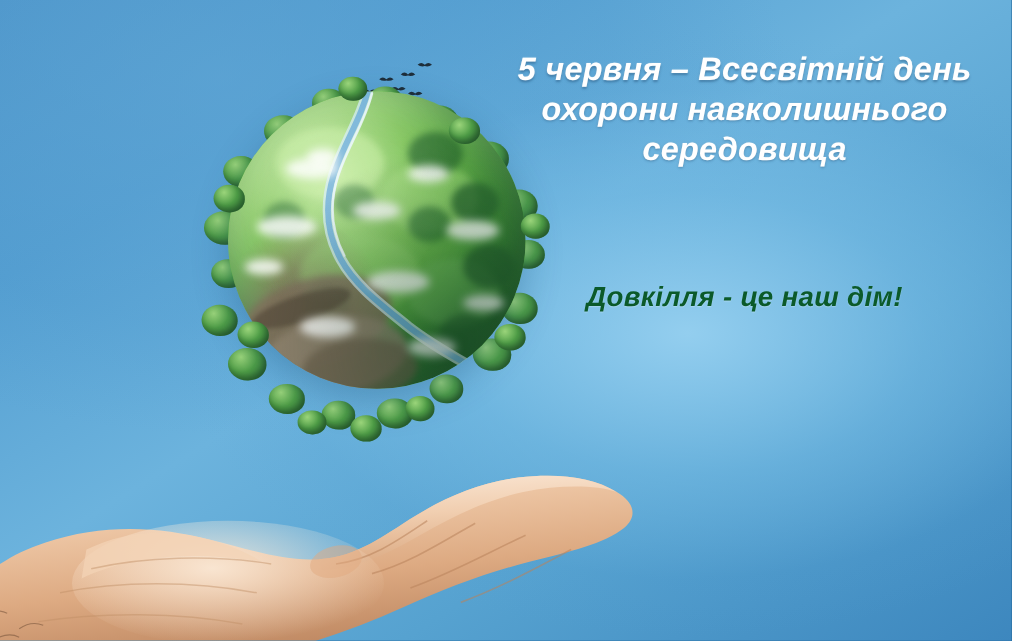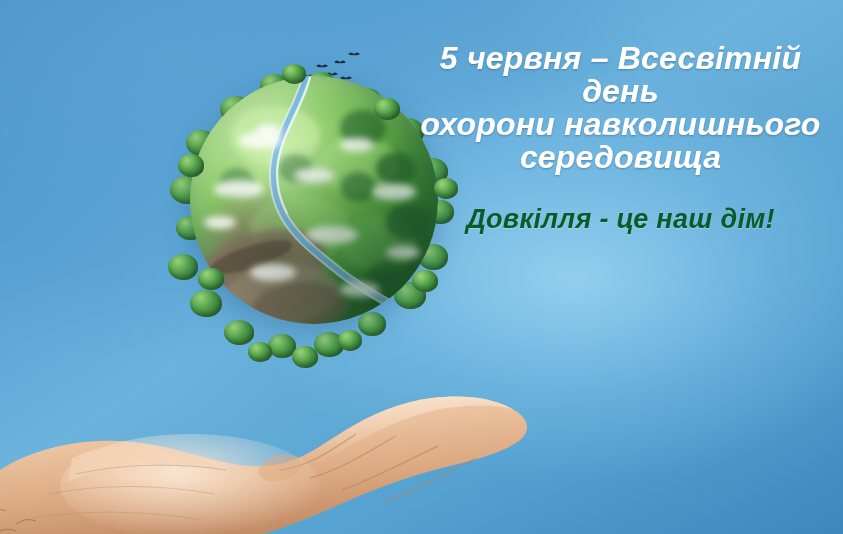--- a/index.html
+++ b/index.html
@@ -9,29 +9,29 @@
     background:
       radial-gradient(ellipse 62% 58% at 68% 52%, rgba(150,208,240,0.95) 0%, rgba(120,190,230,0.55) 38%, rgba(90,165,215,0.12) 66%, rgba(60,140,200,0) 82%),
       radial-gradient(ellipse 70% 70% at 22% 12%, rgba(95,165,212,0.55) 0%, rgba(70,145,200,0.15) 55%, rgba(60,130,190,0) 80%),
       linear-gradient(148deg,#4f97cb 0%,#56a0d2 22%,#6cb3dd 45%,#56a2d0 70%,#3d87be 100%);
   }
 
   
   .headline{
     position:absolute;left:408px;top:42px;width:425px;
     text-align:center;color:#ffffff;
-    font-size:32px;font-weight:bold;font-style:italic;
+    font-size:27px;font-weight:bold;font-style:italic;
     line-height:33px;letter-spacing:.2px;
     text-shadow:0 1px 2px rgba(25,70,110,.45), 0 0 1px rgba(255,255,255,.6);
     white-space:pre-line;
   }
   .tagline{
-    position:absolute;left:408px;top:204px;width:425px;
+    position:absolute;left:408px;top:234px;width:425px;
     text-align:center;color:#0b5a2a;
-    font-size:27px;font-weight:bold;font-style:italic;
+    font-size:23px;font-weight:bold;font-style:italic;
     letter-spacing:.3px;
     text-shadow:0 1px 1px rgba(255,255,255,.28);
   }
 
   
   .globe-wrap{position:absolute;left:168px;top:58px;width:290px;height:300px;}
   .globe{
     position:absolute;left:22px;top:18px;width:248px;height:248px;border-radius:50%;
     background:
       radial-gradient(ellipse 40% 55% at 26% 82%, rgba(120,104,86,.92) 0%, rgba(132,116,96,.7) 40%, rgba(110,130,80,0) 72%),

